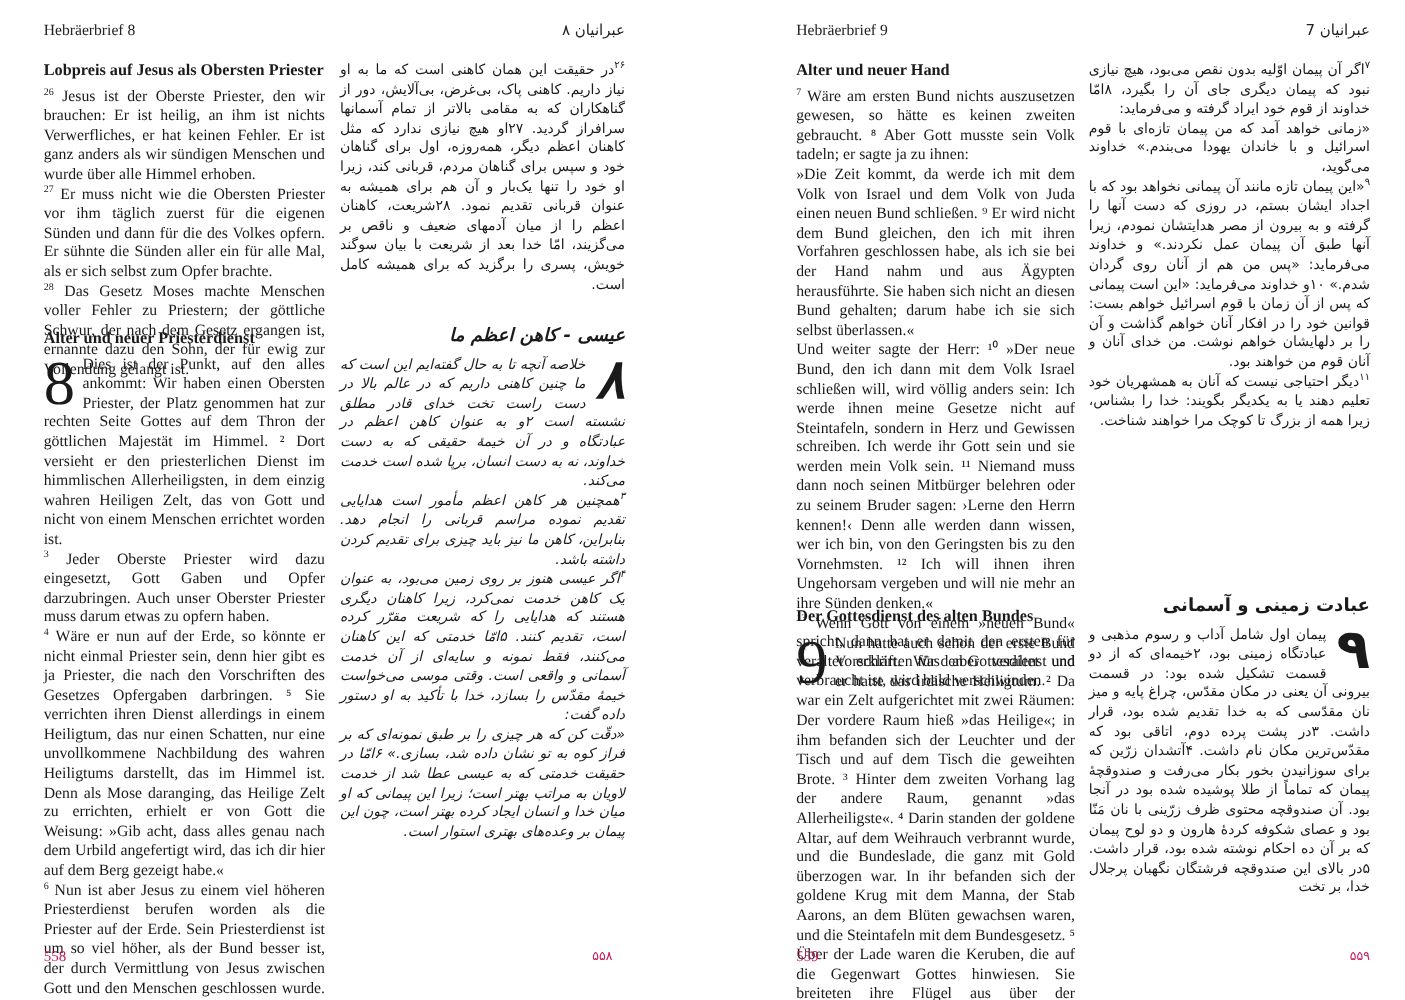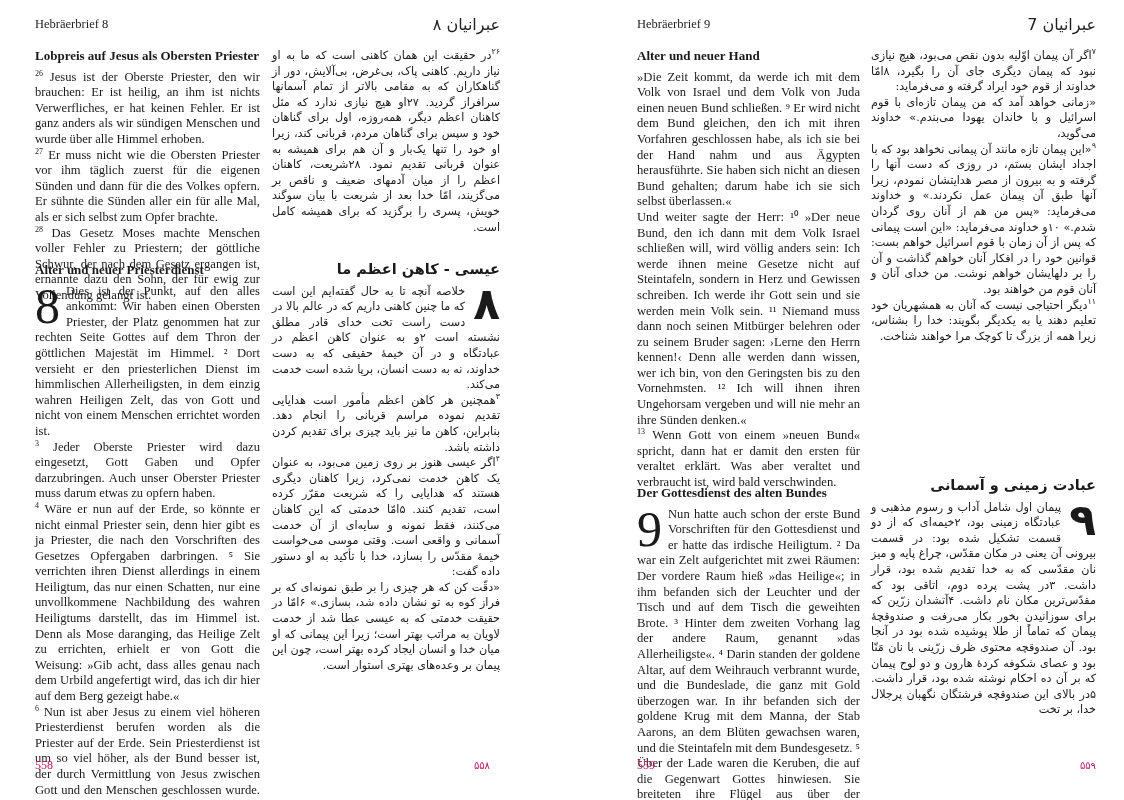--- a/index.html
+++ b/index.html
@@ -11,21 +11,21 @@
     .page.left { left: 0; width: 562px; }
     .page.right { left: 562px; width: 562px; }
     .col { position: absolute; top: 0; }
     .col.de { font-family: "Liberation Serif", serif; font-size: 12.6px; line-height: 15.6px; text-align: justify; }
     .col.fa { font-family: "DejaVu Sans", sans-serif; font-size: 11.2px; line-height: 15.6px; text-align: justify; direction: rtl; }
     .page.left .col.de { left: 35px; width: 225px; }
     .page.left .col.fa { left: 272px; width: 228px; }
     .page.right .col.de { left: 75px; width: 223px; text-decoration: underline; }
     .page.right .col.fa { left: 309px; width: 225px; }
     .running-head { position: absolute; top: 17px; font-size: 12.5px; color: #222; }
-    .col.fa .running-head { right: 0; font-size: 16px; }
+    .col.fa .running-head { right: 0; font-size: 12px; }
     .col.de .running-head { left: 0; }
     .heading { font-weight: bold; font-size: 13px; margin: 0 0 6px 0; text-align: left; }
     .col.fa .heading { text-align: right; font-size: 14.5px; }
     .section { position: absolute; left: 0; right: 0; }
     p { margin: 0; }
     sup { font-size: 8px; line-height: 0; vertical-align: super; }
     .dropcap { float: left; font-size: 50px; line-height: 38px; margin: 3px 6px 0 0; font-family: "Liberation Serif", serif; }
     .col.fa .dropcap { float: right; margin: 2px 0 0 8px; font-family: "DejaVu Sans", sans-serif; font-weight: bold; font-size: 44px; line-height: 36px; }
     .folio { position: absolute; top: 758px; font-size: 12px; color: #be185d; }
   </style>
@@ -54,38 +54,39 @@
     <div class="folio" style="left:0;">558</div>
   </div>
 
   <div class="col fa" style="height:800px;">
     <div class="running-head">عبرانیان ۸</div>
 
     <div class="section" style="top:48px;">
       <p><sup>۲۶</sup><span>در حقیقت این همان کاهنی است که ما به او نیاز داریم. کاهنی پاک، بی‌غرض، بی‌آلایش، دور از گناهکاران که به مقامی بالاتر از تمام آسمانها سرافراز گردید. ۲۷او هیچ نیازی ندارد که مثل کاهنان اعظم دیگر، همه‌روزه، اول برای گناهان خود و سپس برای گناهان مردم، قربانی کند، زیرا او خود را تنها یک‌بار و آن هم برای همیشه به عنوان قربانی تقدیم نمود. ۲۸شریعت، کاهنان اعظم را از میان آدمهای ضعیف و ناقص بر می‌گزیند، امّا خدا بعد از شریعت با بیان سوگند خویش، پسری را برگزید که برای همیشه کامل است.</span></p>
     </div>
 
-    <div class="section" style="top:262px;">
+    <div class="section" style="top:262px;font-style:italic;">
       <div class="heading">عیسی - کاهن اعظم ما</div>
       <p><span class="dropcap">۸</span><span>خلاصه آنچه تا به حال گفته‌ایم این است که ما چنین کاهنی داریم که در عالم بالا در دست راست تخت خدای قادر مطلق نشسته است ۲و به عنوان کاهن اعظم در عبادتگاه و در آن خیمهٔ حقیقی که به دست خداوند، نه به دست انسان، برپا شده است خدمت می‌کند.</span></p>
       <p><sup>۳</sup><span>همچنین هر کاهن اعظم مأمور است هدایایی تقدیم نموده مراسم قربانی را انجام دهد. بنابراین، کاهن ما نیز باید چیزی برای تقدیم کردن داشته باشد.</span></p>
       <p><sup>۴</sup><span>اگر عیسی هنوز بر روی زمین می‌بود، به عنوان یک کاهن خدمت نمی‌کرد، زیرا کاهنان دیگری هستند که هدایایی را که شریعت مقرّر کرده است، تقدیم کنند. ۵امّا خدمتی که این کاهنان می‌کنند، فقط نمونه و سایه‌ای از آن خدمت آسمانی و واقعی است. وقتی موسی می‌خواست خیمهٔ مقدّس را بسازد، خدا با تأکید به او دستور داده گفت:</span></p>
       <p><span>«دقّت کن که هر چیزی را بر طبق نمونه‌ای که بر فراز کوه به تو نشان داده شد، بسازی.» ۶امّا در حقیقت خدمتی که به عیسی عطا شد از خدمت لاویان به مراتب بهتر است؛ زیرا این پیمانی که او میان خدا و انسان ایجاد کرده بهتر است، چون این پیمان بر وعده‌های بهتری استوار است.</span></p>
     </div>
 
     <div class="folio" style="right:10px;font-size:10px;">۵۵۸</div>
   </div>
 </div>
 
 <div class="page right">
   <div class="col de" style="height:800px;">
     <div class="running-head">Hebräerbrief 9</div>
 
     <div class="section" style="top:48px;">
       <div class="heading">Alter und neuer Hand</div>
+      <p><sup>7</sup><span> Wäre am ersten Bund nichts auszusetzen gewesen, so hätte es keinen zweiten gebraucht. ⁸ Aber Gott musste sein Volk tadeln; er sagte ja zu ihnen:</span></p>
       <p><span>»Die Zeit kommt, da werde ich mit dem Volk von Israel und dem Volk von Juda einen neuen Bund schließen. ⁹ Er wird nicht dem Bund gleichen, den ich mit ihren Vorfahren geschlossen habe, als ich sie bei der Hand nahm und aus Ägypten herausführte. Sie haben sich nicht an diesen Bund gehalten; darum habe ich sie sich selbst überlassen.«</span></p>
       <p><span>Und weiter sagte der Herr: ¹⁰ »Der neue Bund, den ich dann mit dem Volk Israel schließen will, wird völlig anders sein: Ich werde ihnen meine Gesetze nicht auf Steintafeln, sondern in Herz und Gewissen schreiben. Ich werde ihr Gott sein und sie werden mein Volk sein. ¹¹ Niemand muss dann noch seinen Mitbürger belehren oder zu seinem Bruder sagen: ›Lerne den Herrn kennen!‹ Denn alle werden dann wissen, wer ich bin, von den Geringsten bis zu den Vornehmsten. ¹² Ich will ihnen ihren Ungehorsam vergeben und will nie mehr an ihre Sünden denken.«</span></p>
       <p><sup>13</sup><span> Wenn Gott von einem »neuen Bund« spricht, dann hat er damit den ersten für veraltet erklärt. Was aber veraltet und verbraucht ist, wird bald verschwinden.</span></p>
     </div>
 
     <div class="section" style="top:485px;">
       <div class="heading">Der Gottesdienst des alten Bundes</div>
       <p><span class="dropcap">9</span><span>Nun hatte auch schon der erste Bund Vorschriften für den Gottesdienst und er hatte das irdische Heiligtum. ² Da war ein Zelt aufgerichtet mit zwei Räumen: Der vordere Raum hieß »das Heilige«; in ihm befanden sich der Leuchter und der Tisch und auf dem Tisch die geweihten Brote. ³ Hinter dem zweiten Vorhang lag der andere Raum, genannt »das Allerheiligste«. ⁴ Darin standen der goldene Altar, auf dem Weihrauch verbrannt wurde, und die Bundeslade, die ganz mit Gold überzogen war. In ihr befanden sich der goldene Krug mit dem Manna, der Stab Aarons, an dem Blüten gewachsen waren, und die Steintafeln mit dem Bundesgesetz. ⁵ Über der Lade waren die Keruben, die auf die Gegenwart Gottes hinwiesen. Sie breiteten ihre Flügel aus über der Deckplatte, auf der</span></p>
     </div>
 

